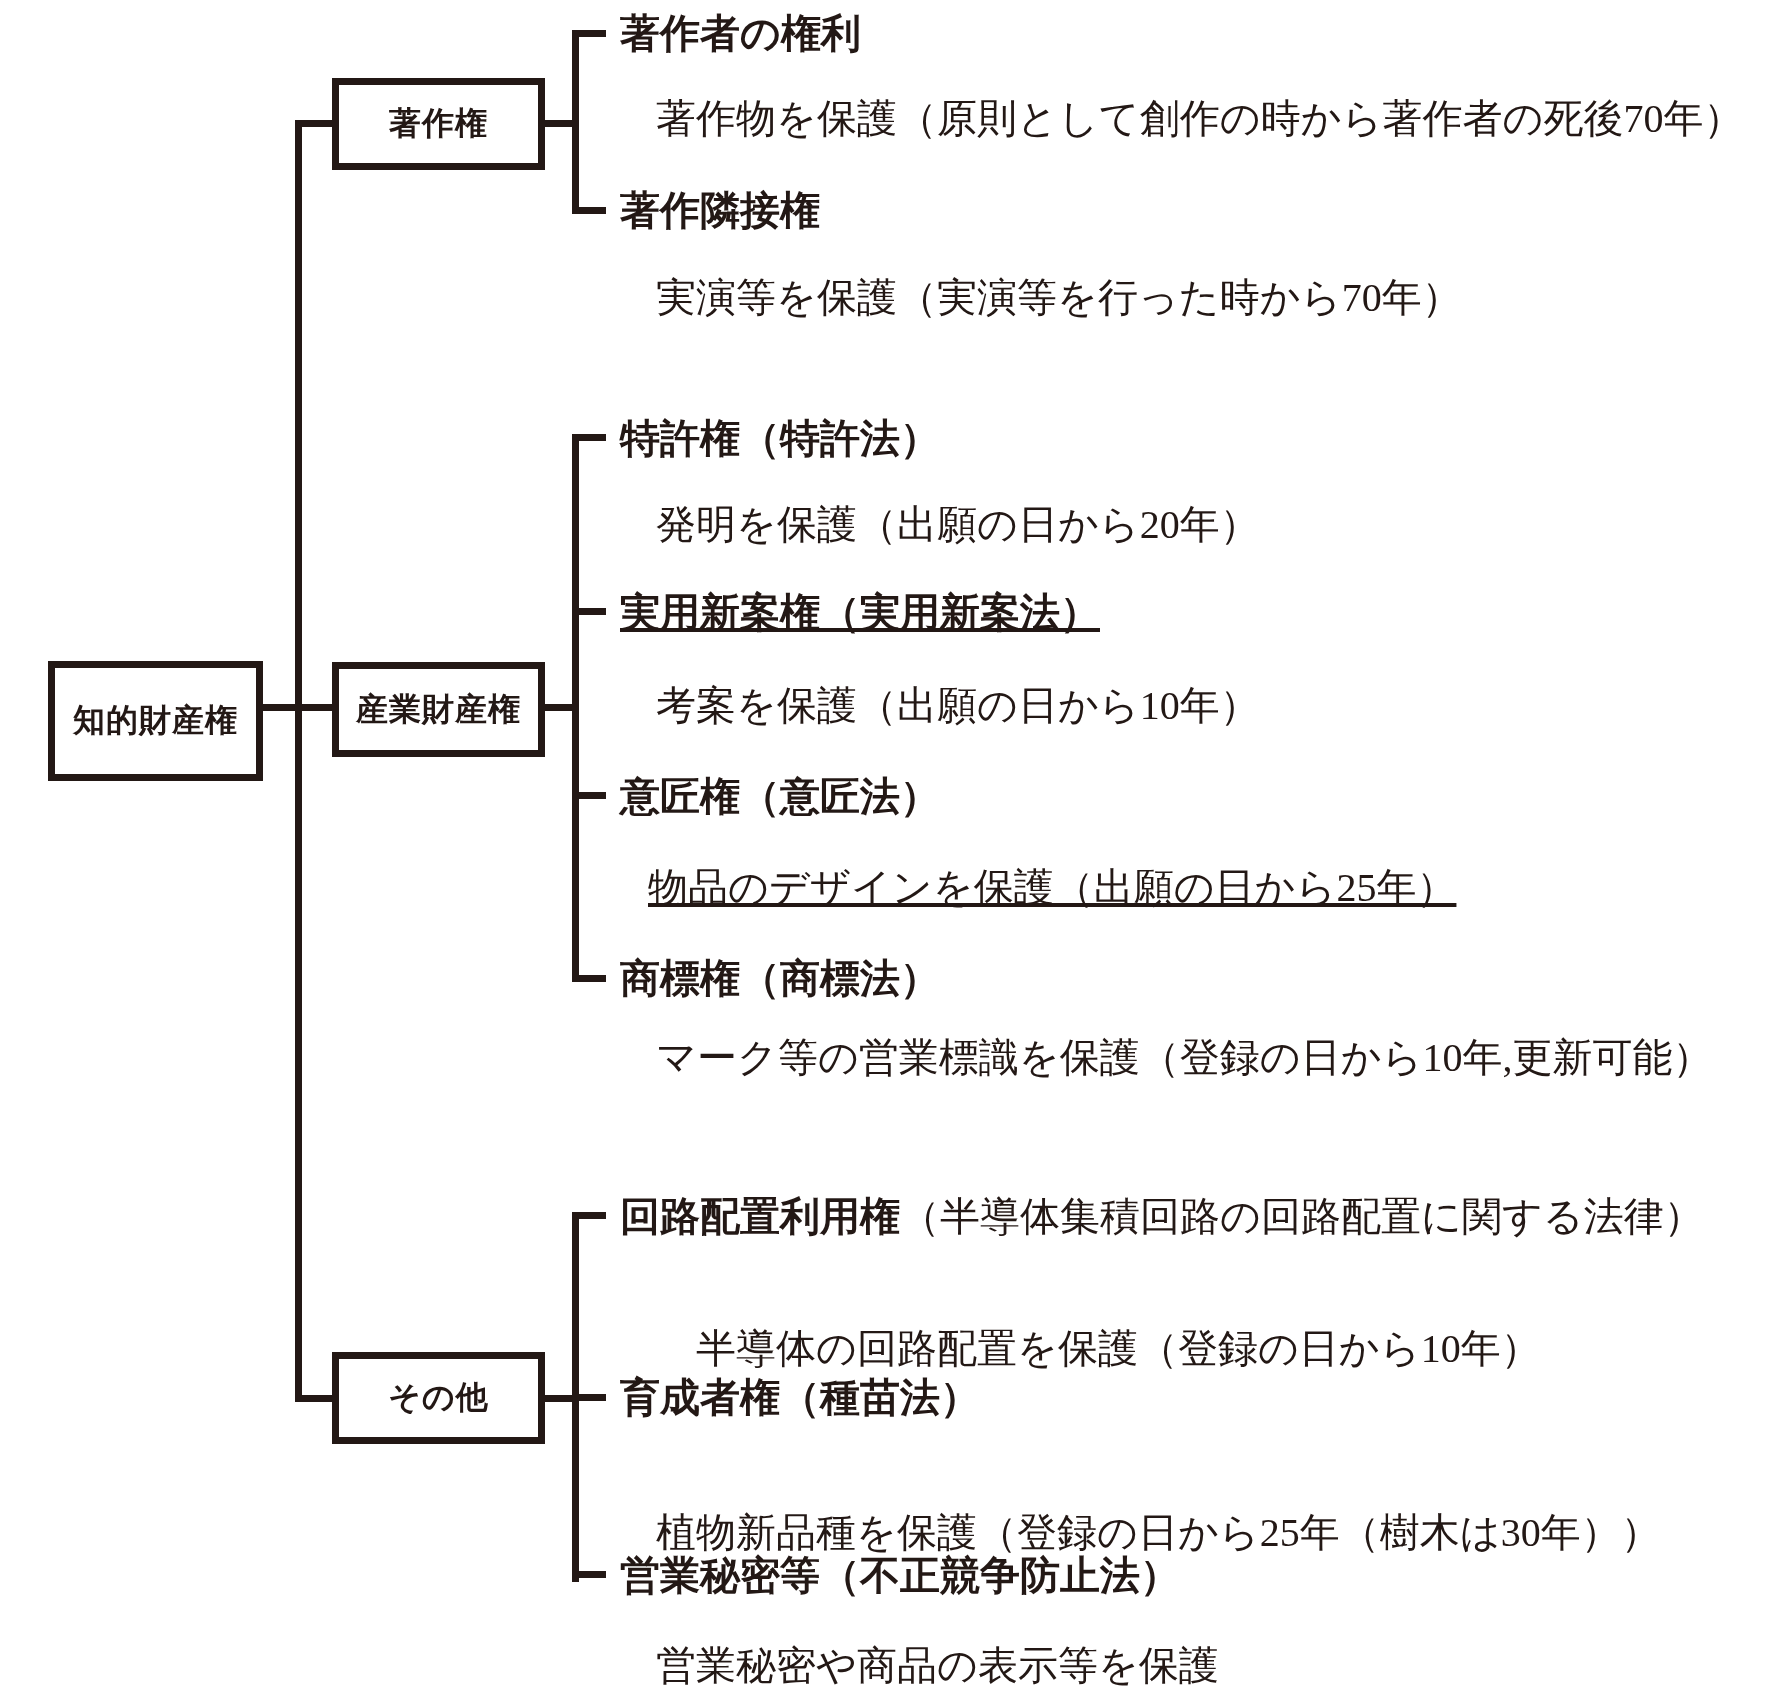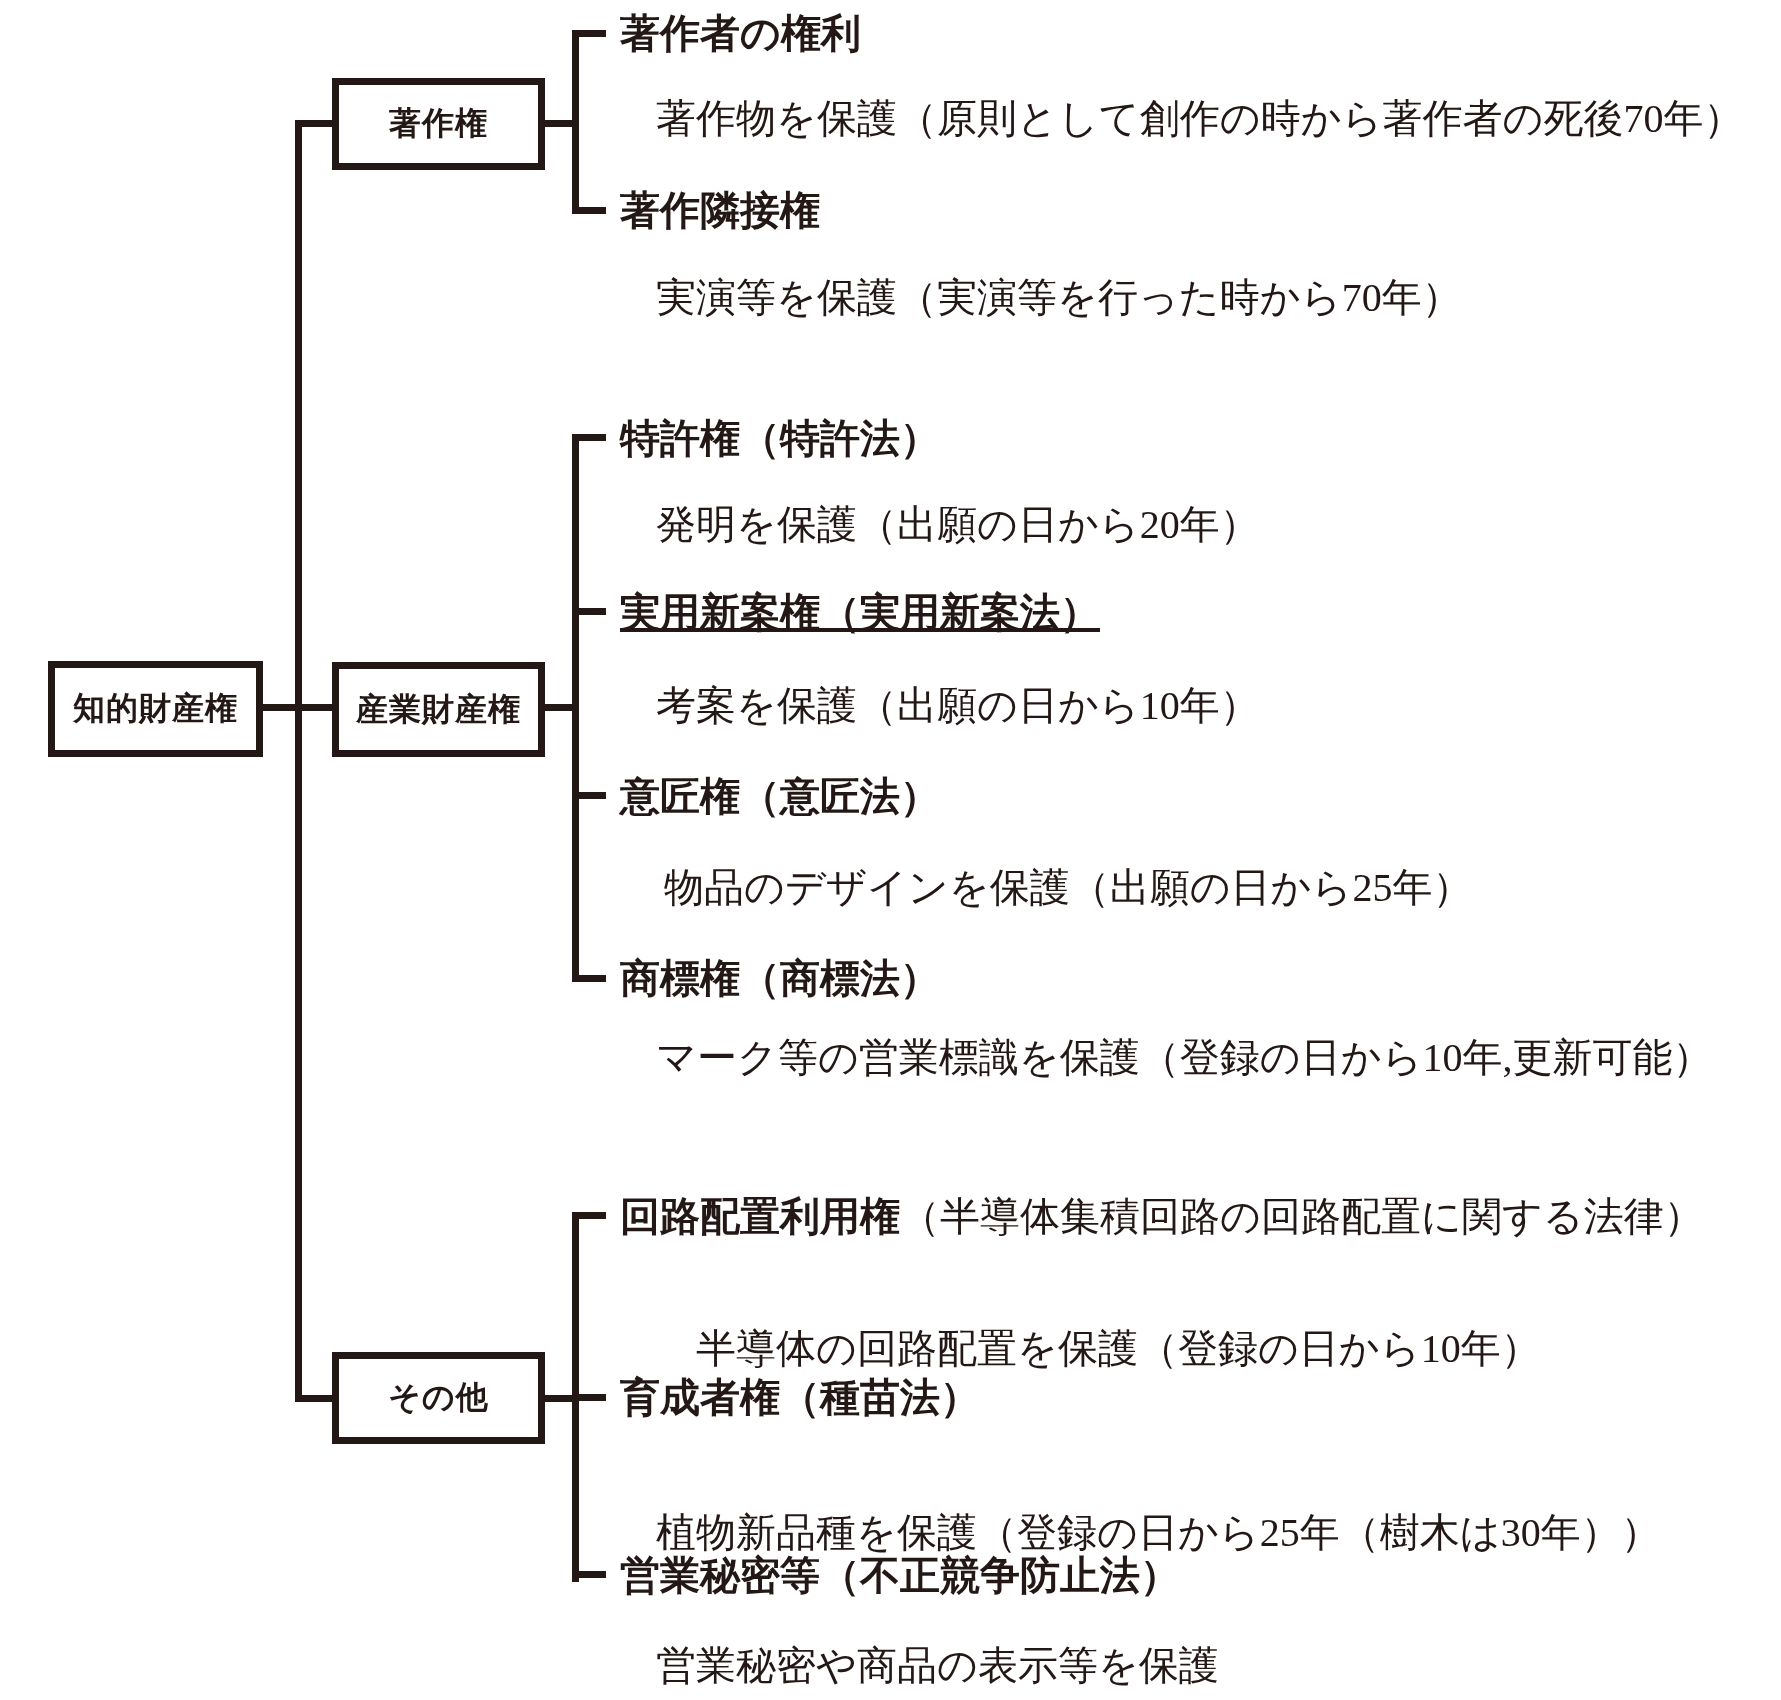--- a/index.html
+++ b/index.html
@@ -45,21 +45,21 @@
   <div class="ln" style="left:572px;top:30px;width:34px;height:7px;"></div>
   <div class="ln" style="left:572px;top:207px;width:34px;height:7px;"></div>
   <div class="ln" style="left:572px;top:434px;width:34px;height:7px;"></div>
   <div class="ln" style="left:572px;top:608px;width:34px;height:7px;"></div>
   <div class="ln" style="left:572px;top:792px;width:34px;height:7px;"></div>
   <div class="ln" style="left:572px;top:975px;width:34px;height:7px;"></div>
   <div class="ln" style="left:572px;top:1212px;width:34px;height:7px;"></div>
   <div class="ln" style="left:572px;top:1394px;width:34px;height:7px;"></div>
   <div class="ln" style="left:572px;top:1571px;width:34px;height:7px;"></div>
 
-  <div class="box" style="left:48px;top:661px;width:215px;height:96px;">
+  <div class="box" style="left:48px;top:661px;width:215px;height:120px;">
     <span>知的財産権</span>
   </div>
   <div class="box" style="left:332px;top:78px;width:213px;height:92px;">
     <span>著作権</span>
   </div>
   <div class="box" style="left:332px;top:662px;width:213px;height:95px;">
     <span>産業財産権</span>
   </div>
   <div class="box" style="left:332px;top:1352px;width:213px;height:92px;">
     <span>その他</span>
@@ -81,21 +81,21 @@
   <div class="dsc" style="left:656px;top:501px;">発明を保護（出願の日から20年）</div>
 
   <div class="ttl" style="left:620px;top:588px;text-decoration:underline;">
     <span>実用新案権（実用新案法）</span>
   </div>
   <div class="dsc" style="left:656px;top:682px;">考案を保護（出願の日から10年）</div>
 
   <div class="ttl" style="left:620px;top:772px;">
     <span>意匠権（意匠法）</span>
   </div>
-  <div class="dsc" style="left:664px;top:864px;">物品のデザインを保護（出願の日から25年）</div>
+  <div class="dsc" style="left:648px;top:864px;text-decoration:underline;">物品のデザインを保護（出願の日から25年）</div>
 
   <div class="ttl" style="left:620px;top:954px;">
     <span>商標権（商標法）</span>
   </div>
   <div class="dsc" style="left:656px;top:1034px;">マーク等の営業標識を保護（登録の日から10年,更新可能）</div>
 
   <div class="ttl" style="left:620px;top:1192px;">
     <span>回路配置利用権</span><span class="note">（半導体集積回路の回路配置に関する法律）</span>
   </div>
   <div class="dsc" style="left:696px;top:1281px;margin-top:44px;">半導体の回路配置を保護（登録の日から10年）</div>

